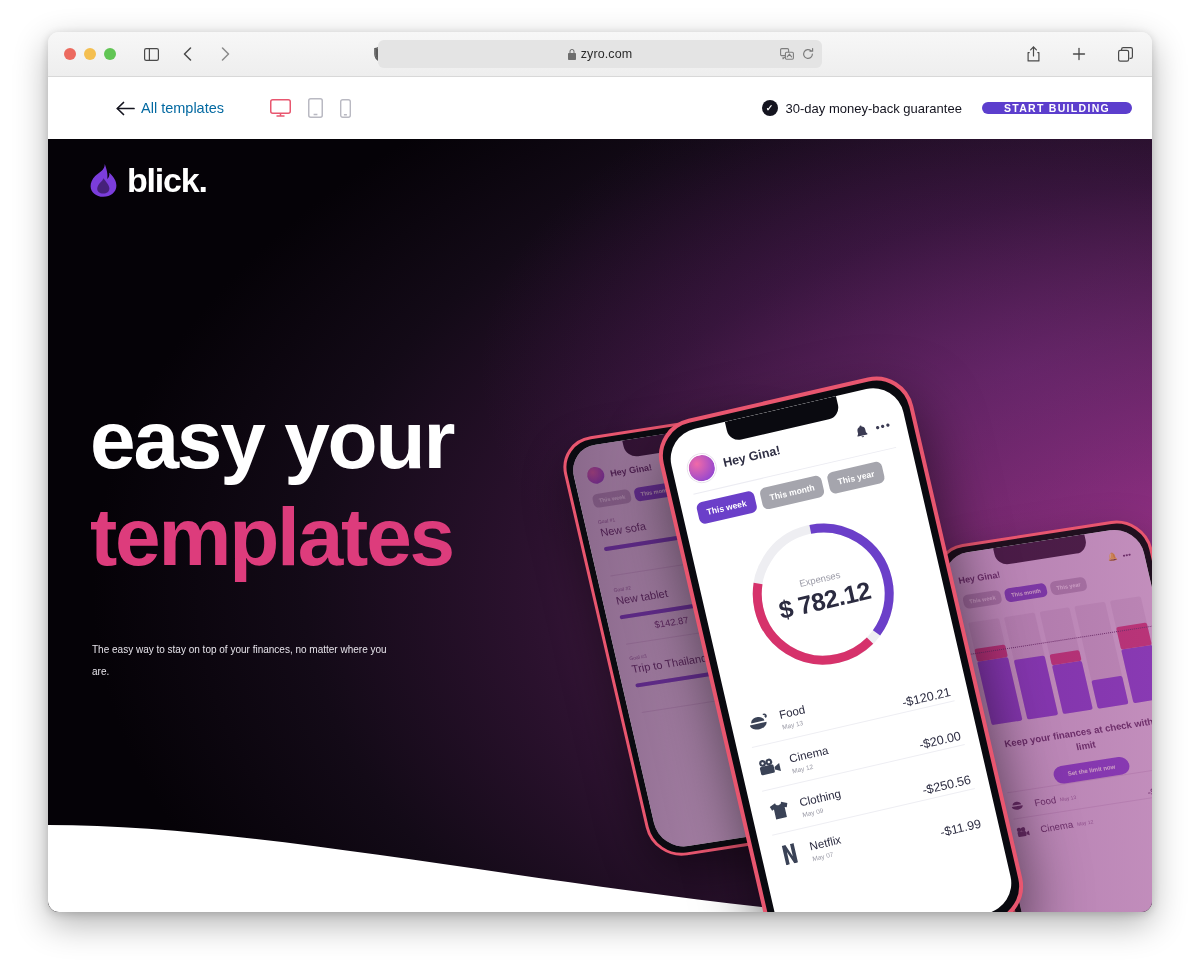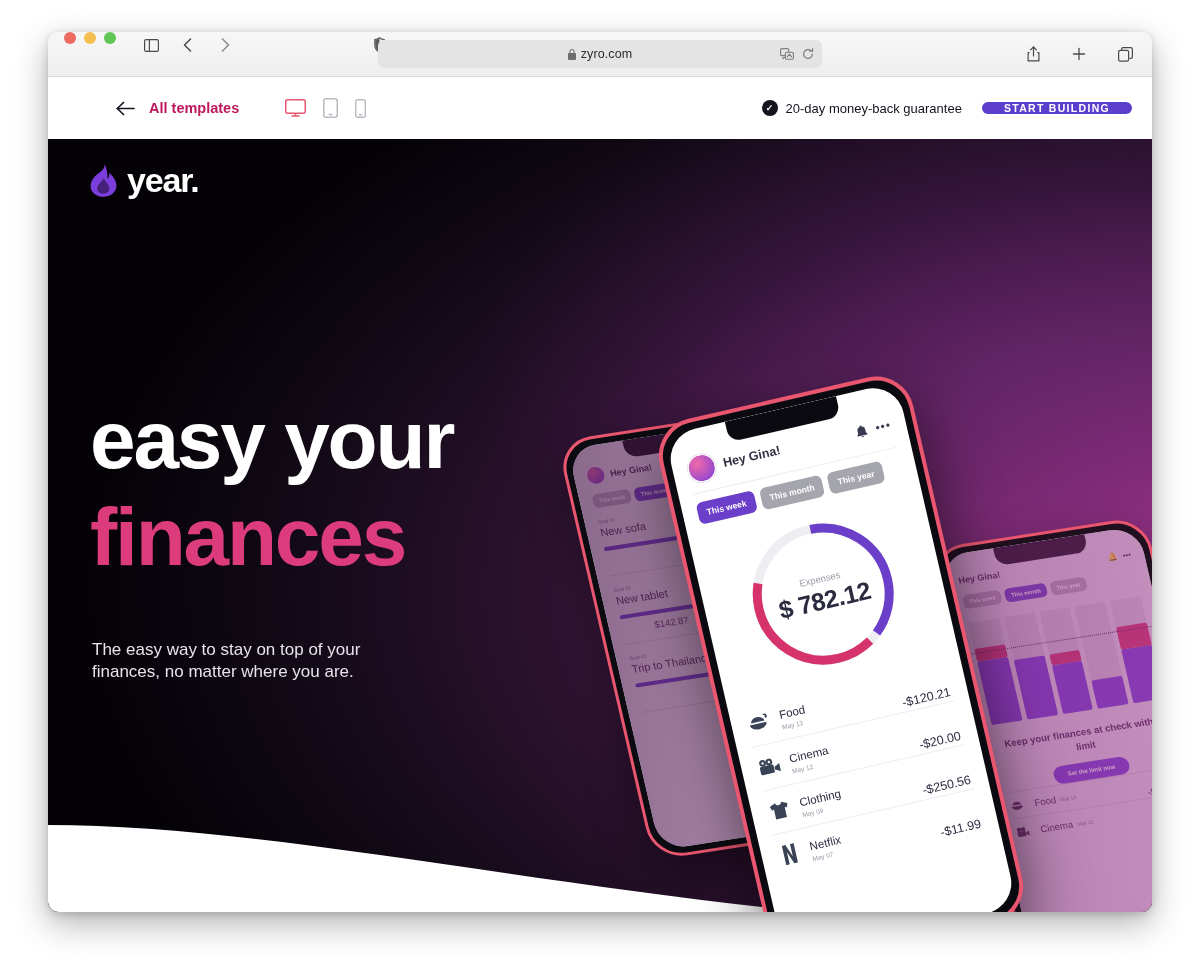--- a/index.html
+++ b/index.html
@@ -25,21 +25,21 @@
     box-shadow: 0 12px 34px rgba(0,0,0,.30), 0 2px 8px rgba(0,0,0,.16);
     overflow: hidden;
   }
 
   
   .titlebar {
     position: relative;
     height: 44px;
     background: linear-gradient(#f7f7f7, #eeeeee);
     border-bottom: 1px solid #d8d8d8;
-    display: flex; align-items: flex-start;
+    display: flex; align-items: center;
   }
   .traffic { display: flex; gap: 8px; margin-left: 16px; }
   .dot { width: 12px; height: 12px; border-radius: 50%; }
   .dot.red { background: #ec6a5f; }
   .dot.yellow { background: #f4bf50; }
   .dot.green { background: #61c554; }
 
   .tb-icon {
     width: 26px; height: 26px;
     display: inline-flex; align-items: center; justify-content: center;
@@ -80,22 +80,22 @@
 
   
   .site-toolbar {
     position: relative;
     height: 62px;
     background: #ffffff;
     display: flex; align-items: center;
   }
   .back-arrow { margin-left: 68px; color: #14141f; display: flex; }
   .all-templates {
-    margin-left: 14px;
-    font-size: 14.5px; color: #be185d; font-weight: 700;
+    margin-left: 6px;
+    font-size: 14.5px; color: #0369a1; font-weight: 400;
   }
   .device-group {
     margin-left: 46px;
     display: flex; align-items: center; gap: 17px;
   }
   .dev { display: flex; align-items: center; justify-content: center; }
   .dev.active { color: #e8566f; }
   .dev.idle { color: #b9b9c2; }
 
   .toolbar-right {
@@ -147,21 +147,21 @@
   .hero-copy { position: absolute; left: 42px; top: 155px; width: 500px; }
   .headline {
     margin: 0;
     font-size: 82px; line-height: 97px;
     font-weight: bold; letter-spacing: -2.2px;
     color: #ffffff;
   }
   .headline .accent { color: #dd3c7c; }
   .subcopy {
     margin: 54px 0 0 2px;
-    font-size: 17px; line-height: 22px;
+    font-size: 10px; line-height: 22px;
     color: #e6e3ea; max-width: 300px;
   }
   .download-btn {
     margin: 62px 0 0 2px;
     background: #7b3ddb; color: #ffffff;
     border: none; border-radius: 26px;
     padding: 16px 34px;
     font-size: 14.5px;
     font-family: "Liberation Sans", sans-serif;
     cursor: pointer;
@@ -482,44 +482,44 @@
           <svg width="11" height="19" viewBox="0 0 11 19" fill="none" stroke="currentColor" stroke-width="1.4">
             <rect x="0.7" y="0.7" width="9.6" height="17.6" rx="2"></rect>
             <line x1="3.9" y1="15.8" x2="6.9" y2="15.8"></line>
           </svg>
         </span>
       </div>
 
       <div class="toolbar-right">
         <div class="guarantee">
           <span class="check-badge">✓</span>
-          <span>20-day money-back guarantee</span>
+          <span>30-day money-back guarantee</span>
         </div>
         <button class="start-building">START BUILDING</button>
       </div>
     </div>
 
     <div class="hero">
       <div class="hero-sheen"></div>
 
       <div class="logo">
         <span style="display:flex;">
           <svg width="27" height="33" viewBox="0 0 27 33">
             <path d="M14.8 0C14.8 6.5 9 8.2 5.2 12 1.9 15.3 .6 19 .6 22.2c0 6 5.5 10.6 12.6 10.6 7.4 0 13.2-4.5 13.2-11 0-5.3-3.2-9.6-7.2-13.1.5 2.6-.3 5-1.9 6.2.9-5-1-10.4-2.5-14.9z" fill="#7b3ddb"></path>
             <path d="M13.4 14.3c-.8 3-3.6 4.4-5 6.6-.8 1.3-1.2 2.6-1.2 3.8 0 2.7 2.6 4.8 6 4.8 3.5 0 6.2-2 6.2-5 0-3.5-3.4-6.6-6-10.2z" fill="#1b0b2a" opacity=".55"></path>
           </svg>
         </span>
-        <span class="logo-text">year.</span>
+        <span class="logo-text">blick.</span>
       </div>
 
       <div class="hero-copy">
         <h1 class="headline">
           <br>
           <span>easy your</span><br>
-          <span class="accent">finances</span>
+          <span class="accent">templates</span>
         </h1>
         <p class="subcopy">The easy way to stay on top of your finances, no matter where you are.</p>
       </div>
 
       <div class="phone" id="phone-left">
         <div class="screen">
           <div class="notch"></div>
           <div class="mini">
             <div class="mini-head">
               <div class="mini-avatar"></div>

